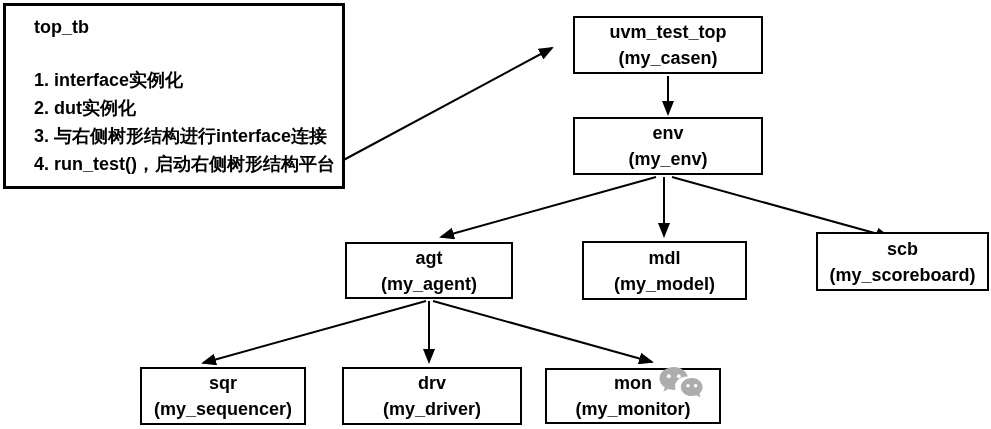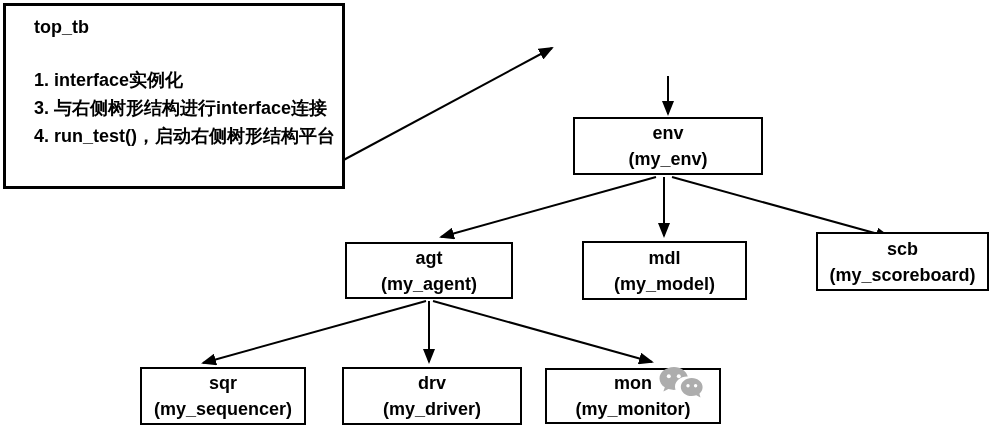--- a/index.html
+++ b/index.html
@@ -92,24 +92,29 @@
       <line x1="426" y1="301" x2="203" y2="363" marker-end="url(#arw)"></line>
       <line x1="429" y1="301" x2="429" y2="362" marker-end="url(#arw)"></line>
       <line x1="433" y1="301" x2="652" y2="362" marker-end="url(#arw)"></line>
     </g>
   </svg>
 
   <div class="tb-box">
     <div class="tb-title">top_tb</div>
     <div class="tb-gap"></div>
     <div class="tb-line">1. interface实例化</div>
+    <div class="tb-line">2. dut实例化</div>
     <div class="tb-line">3. 与右侧树形结构进行interface连接</div>
     <div class="tb-line">4. run_test()，启动右侧树形结构平台</div>
   </div>
 
+  <div class="node" id="node-uvm">
+    <span>uvm_test_top</span>
+    <span>(my_casen)</span>
+  </div>
 
   <div class="node" id="node-env">
     <span>env</span>
     <span>(my_env)</span>
   </div>
 
   <div class="node" id="node-agt">
     <span>agt</span>
     <span>(my_agent)</span>
   </div>

